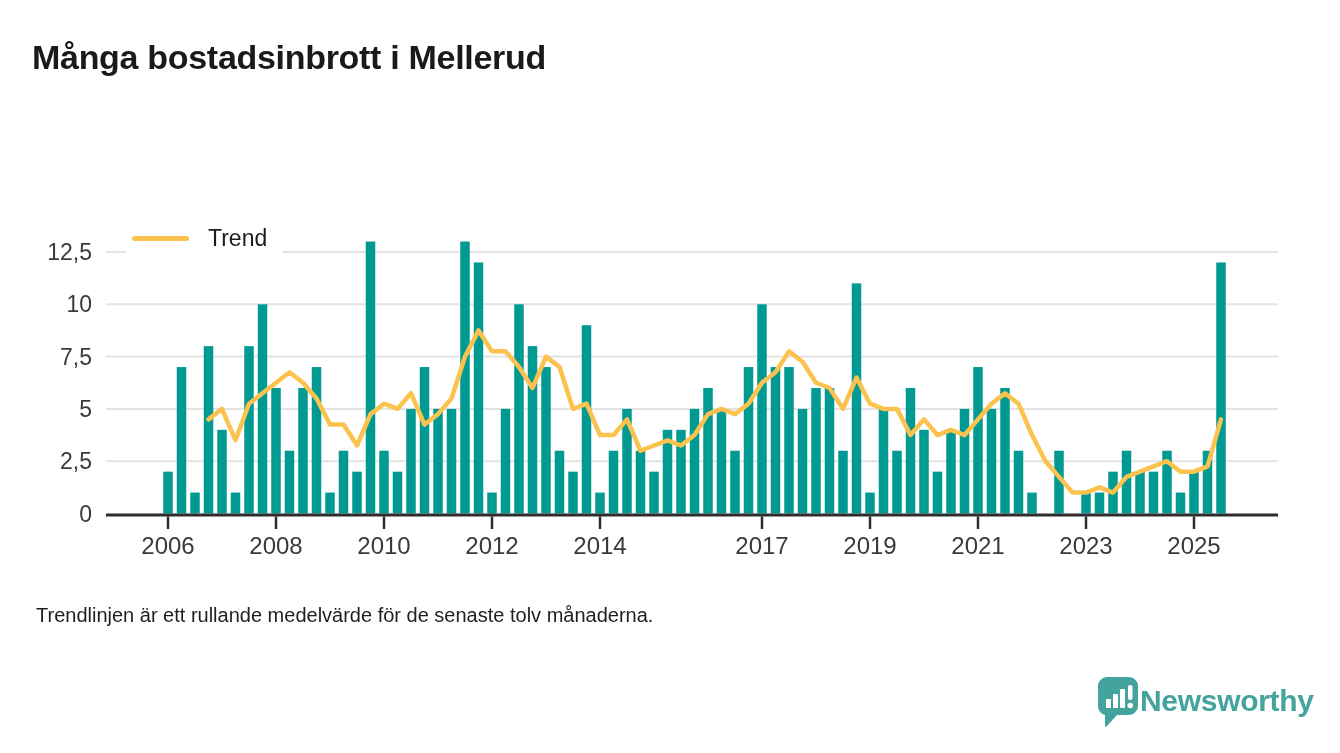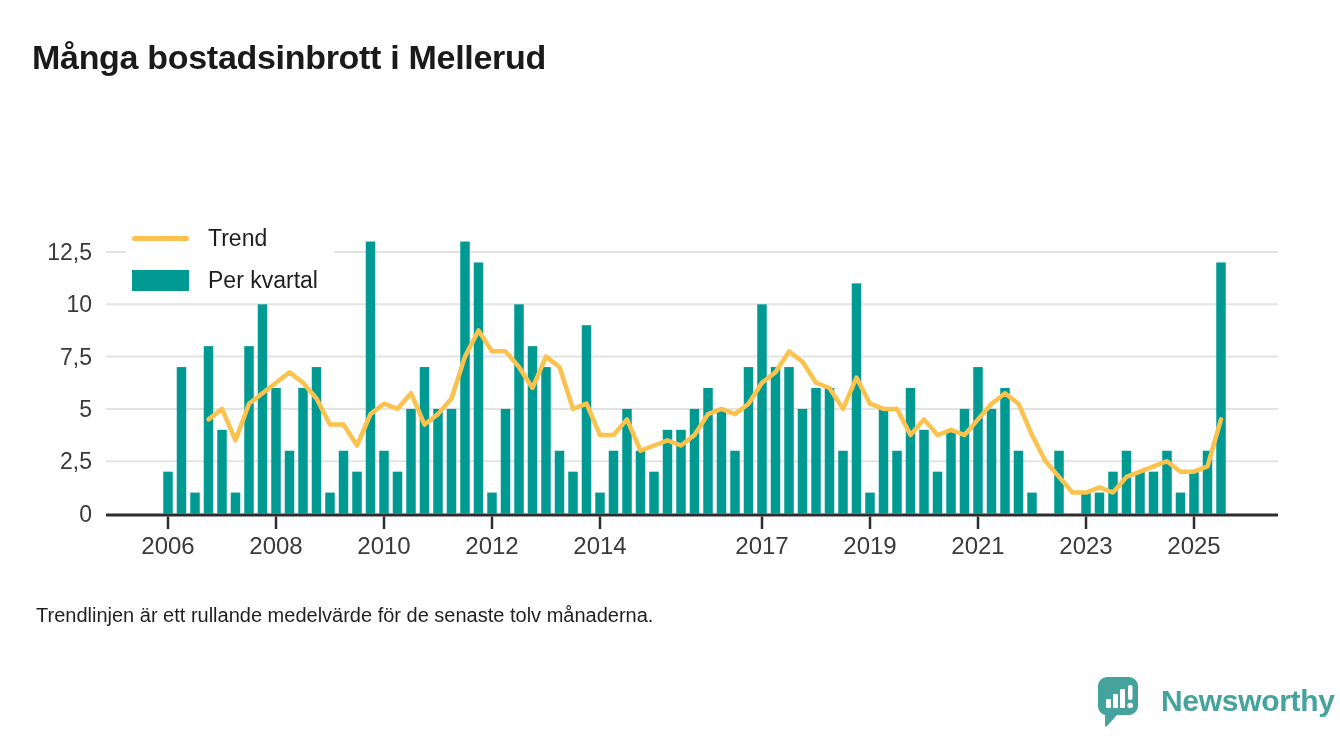--- a/index.html
+++ b/index.html
@@ -31,21 +31,21 @@
   .legend-label{margin-left:19px;font-size:23px;color:#1d1d1d;line-height:1.1;}
   .footnote{
     position:absolute;left:32px;top:600px;margin:4px;
     font-size:20px;color:#1f1f1f;
   }
   .brand{
     position:absolute;left:1098px;top:677px;
     display:flex;align-items:flex-start;
   }
   .brand-text{
-    margin-left:21px;margin-top:7px;
+    margin-left:0;margin-top:7px;
     font-size:30px;font-weight:700;letter-spacing:-0.3px;
   }
 </style>
 </head>
 <body>
 
 <div class="card">
 
   <h1 class="title">Många bostadsinbrott i Mellerud</h1>
 
@@ -160,24 +160,20 @@
       <text x="92" y="364.6" text-anchor="end" font-size="23" fill="#3a3a3a">7,5</text>
       <text x="92" y="312.29999999999995" text-anchor="end" font-size="23" fill="#3a3a3a">10</text>
       <text x="92" y="260" text-anchor="end" font-size="23" fill="#3a3a3a">12,5</text>
     </svg>
 
   <div class="legend">
     <div class="legend-row">
       <span class="swatch-line" style="background: rgb(252, 194, 78);"></span>
       <span class="legend-label">Trend</span>
     </div>
-    <div class="legend-row">
-      <span class="swatch-rect" style="background: rgb(0, 154, 147);"></span>
-      <span class="legend-label">Per kvartal</span>
-    </div>
   </div>
 
   <p class="footnote">Trendlinjen är ett rullande medelvärde för de senaste tolv månaderna.</p>
 
   <div class="brand">
     <svg width="42" height="52" viewBox="0 0 42 52">
       <path class="brand-fill" d="M9 0 h22 a9 9 0 0 1 9 9 v20 a9 9 0 0 1 -9 9 h-12 l-10 11 q-2 2 -2 -1 v-10 a9 9 0 0 1 -7 -9 v-20 a9 9 0 0 1 9 -9 z" fill="#45a39e"></path>
       <rect x="8" y="22" width="5" height="9" rx="1" fill="#ffffff"></rect>
       <rect x="15" y="17" width="5" height="14" rx="1" fill="#ffffff"></rect>
       <rect x="22" y="12" width="5" height="19" rx="1" fill="#ffffff"></rect>

